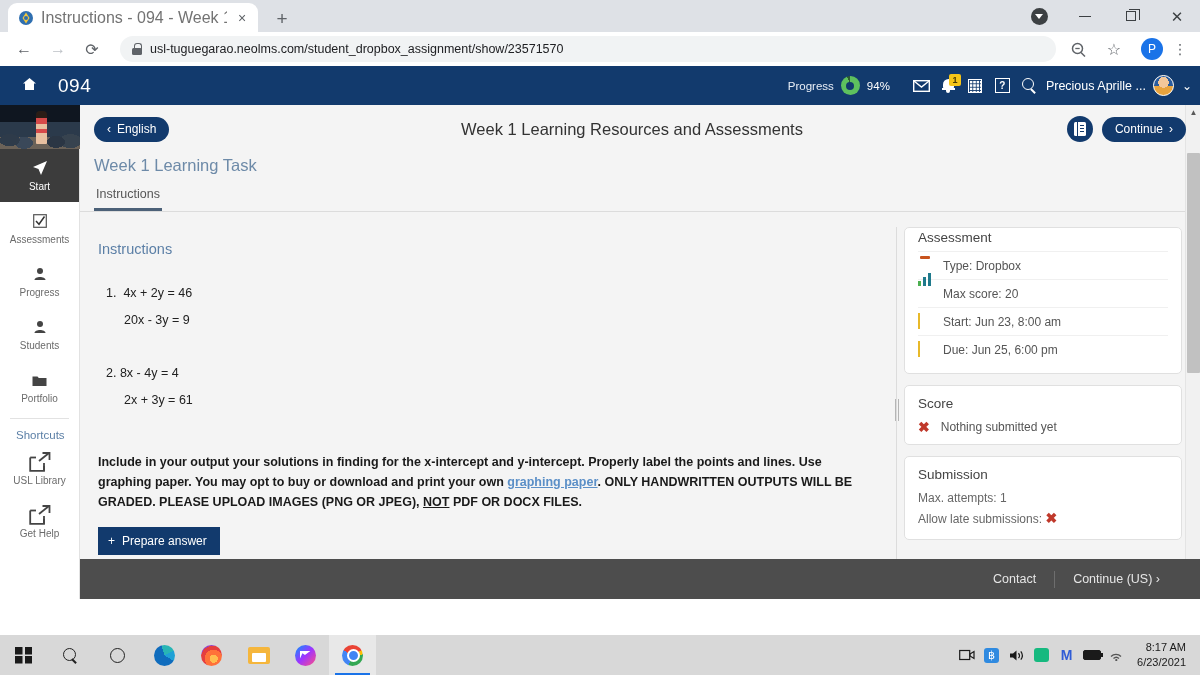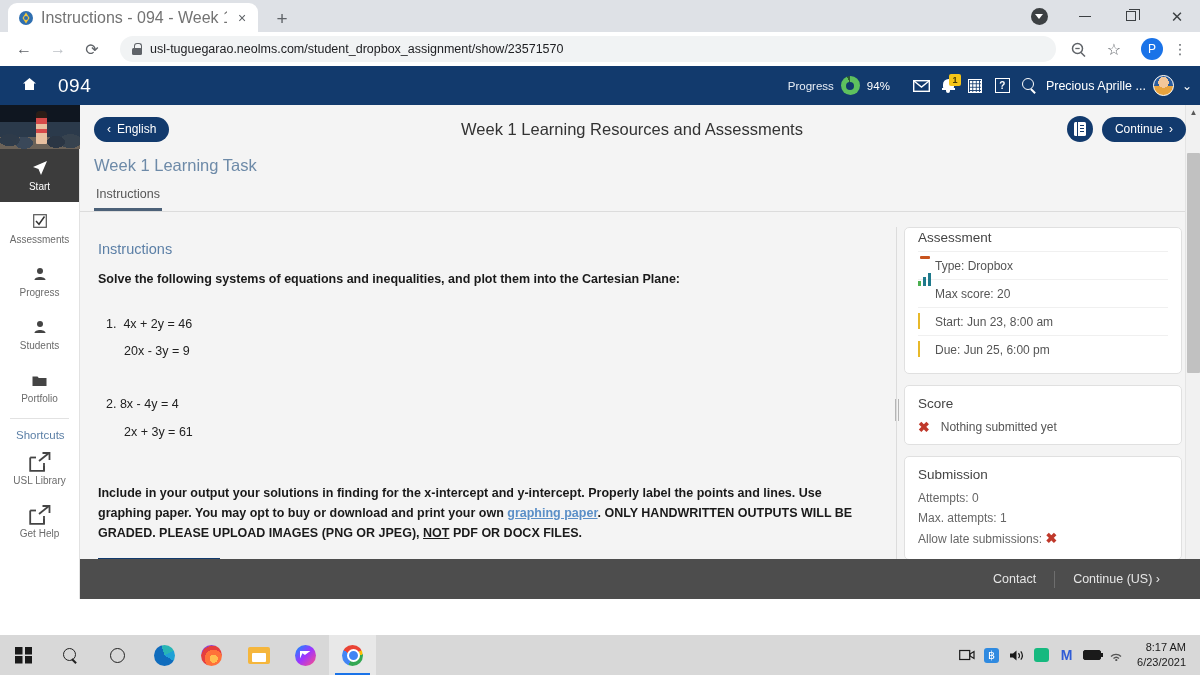--- a/index.html
+++ b/index.html
@@ -264,21 +264,21 @@
   .sidepane {
     position: absolute; left: 824px; right: 18px; top: 0; bottom: 0; overflow: hidden;
   }
   .card {
     background: #fff; border: 1px solid #e0e0e0; border-radius: 5px; margin-bottom: 11px;
     padding: 10px 13px;
   }
   .card-title { font-size: 13.5px; color: #444; margin-bottom: 6px; }
   .card-title.clipped { margin-top: -8px; }
   .info-row {
-    display: flex; align-items: center; gap: 2px; font-size: 12px; color: #555;
+    display: flex; align-items: center; gap: 10px; font-size: 12px; color: #555;
     padding: 6px 0; border-top: 1px solid #f0f0f0;
   }
   .info-row:first-of-type { border-top: none; }
   .ic-box { width: 15px; flex: 0 0 15px; height: 15px; position: relative; }
   .ic-dropbox {
     background: #c8531e; border-radius: 2px; width: 14px; height: 13px; position: relative;
   }
   .ic-dropbox::before {
     content: ""; position: absolute; left: 2px; top: -2px; width: 10px; height: 3px;
     background: #c8531e; border-radius: 1px;
@@ -607,21 +607,20 @@
 
       <div class="task-title">Week 1 Learning Task</div>
       <div class="tabs">
         <span class="tab-item">Instructions</span>
       </div>
 
       <div class="panes">
 
         <div class="mainpane">
           <div class="h-instructions">Instructions</div>
-          <div class="lead">Solve the following systems of equations and inequalities, and plot them into the Cartesian Plane:</div>
 
           <div class="eqblock">
             <div class="eq1">
               <span>1.</span>
               &nbsp;<span>4x + 2y = 46</span>
             </div>
             <div class="eq2">20x - 3y = 9</div>
           </div>
 
           <div class="eqblock eqblock2">
@@ -670,21 +669,20 @@
           <div class="card">
             <div class="card-title">Score</div>
             <div class="score-row">
               <span class="xmark">✖</span>
               <span>Nothing submitted yet</span>
             </div>
           </div>
 
           <div class="card">
             <div class="card-title">Submission</div>
-            <div class="sub-line">Attempts: 0</div>
             <div class="sub-line">Max. attempts: 1</div>
             <div class="sub-line">
               <span>Allow late submissions:</span>
               <span class="xmark">✖</span>
             </div>
           </div>
 
         </div>
       </div>
 

